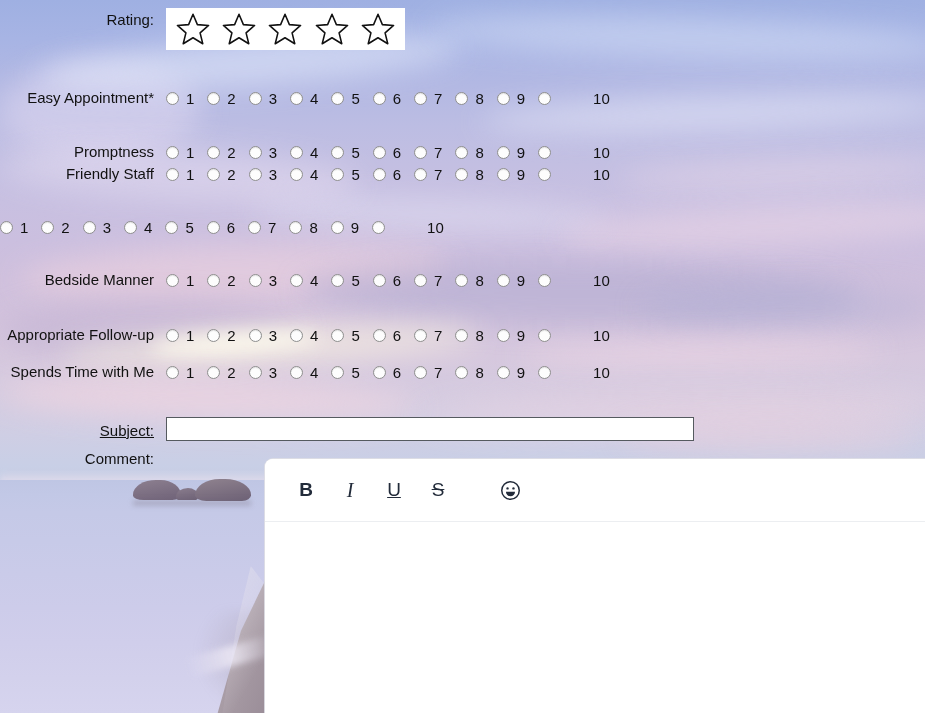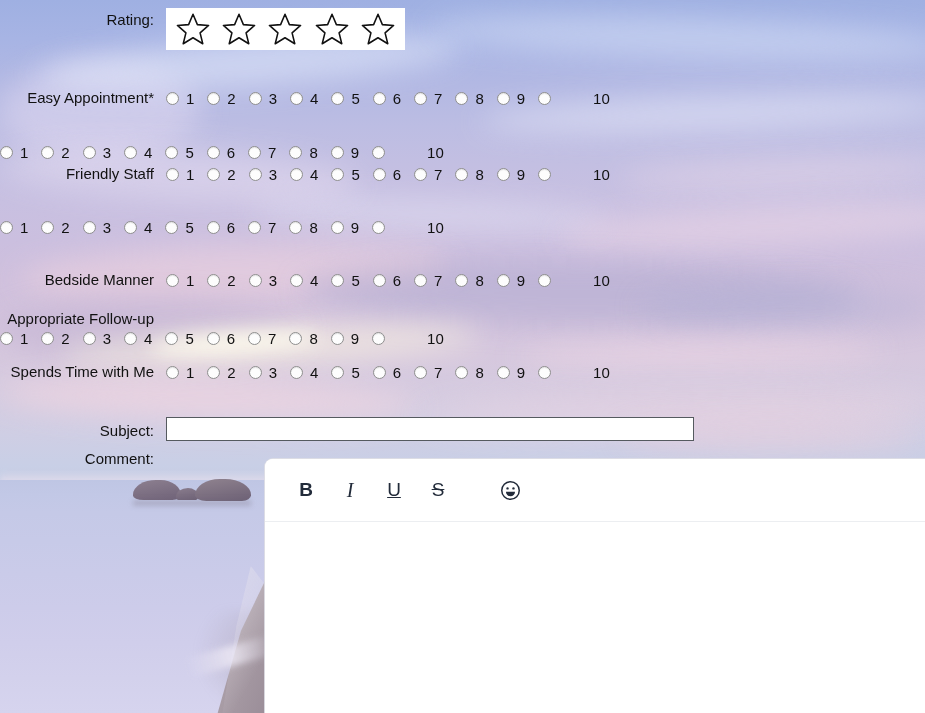--- a/index.html
+++ b/index.html
@@ -223,21 +223,21 @@
     font-size: 15px;
     line-height: 19px;
     color: #111;
     margin-left: 7px;
     min-width: 8px;
   }
   .opt.wide .opt-num { min-width: 17px; margin-left: 42px; }
 
   
   #subject-row { left: 0; top: 417px; }
-  #subject-row .lbl { padding-top: 4px; }
+  #subject-row .lbl { padding-top: 4px; text-decoration: underline; }
   .subject-input {
     width: 528px;
     height: 24px;
     background: #ffffff;
     border: 1px solid #555a5f;
     box-sizing: border-box;
     font-family: "Liberation Sans", sans-serif;
     font-size: 14px;
     color: #111;
     padding: 0 4px;
@@ -413,20 +413,21 @@
             <span class="radio"></span>
             <span class="opt-num">9</span>
           </label>
           <label class="opt wide">
             <span class="radio"></span>
             <span class="opt-num">10</span>
           </label>
         </div>
       </div>
       <div class="row radio-row" style="top: 142px;">
+        <div class="lbl">Promptness</div>
         <div class="scale">
           <label class="opt">
             <span class="radio"></span>
             <span class="opt-num">1</span>
           </label>
           <label class="opt">
             <span class="radio"></span>
             <span class="opt-num">2</span>
           </label>
           <label class="opt">
@@ -590,21 +591,21 @@
           <label class="opt">
             <span class="radio"></span>
             <span class="opt-num">9</span>
           </label>
           <label class="opt wide">
             <span class="radio"></span>
             <span class="opt-num">10</span>
           </label>
         </div>
       </div>
-      <div class="row radio-row" style="top: 309px; flex-direction: column;">
+      <div class="row radio-row" style="top: 325px;">
         <div class="lbl">Appropriate Follow-up</div>
         <div class="scale">
           <label class="opt">
             <span class="radio"></span>
             <span class="opt-num">1</span>
           </label>
           <label class="opt">
             <span class="radio"></span>
             <span class="opt-num">2</span>
           </label>

